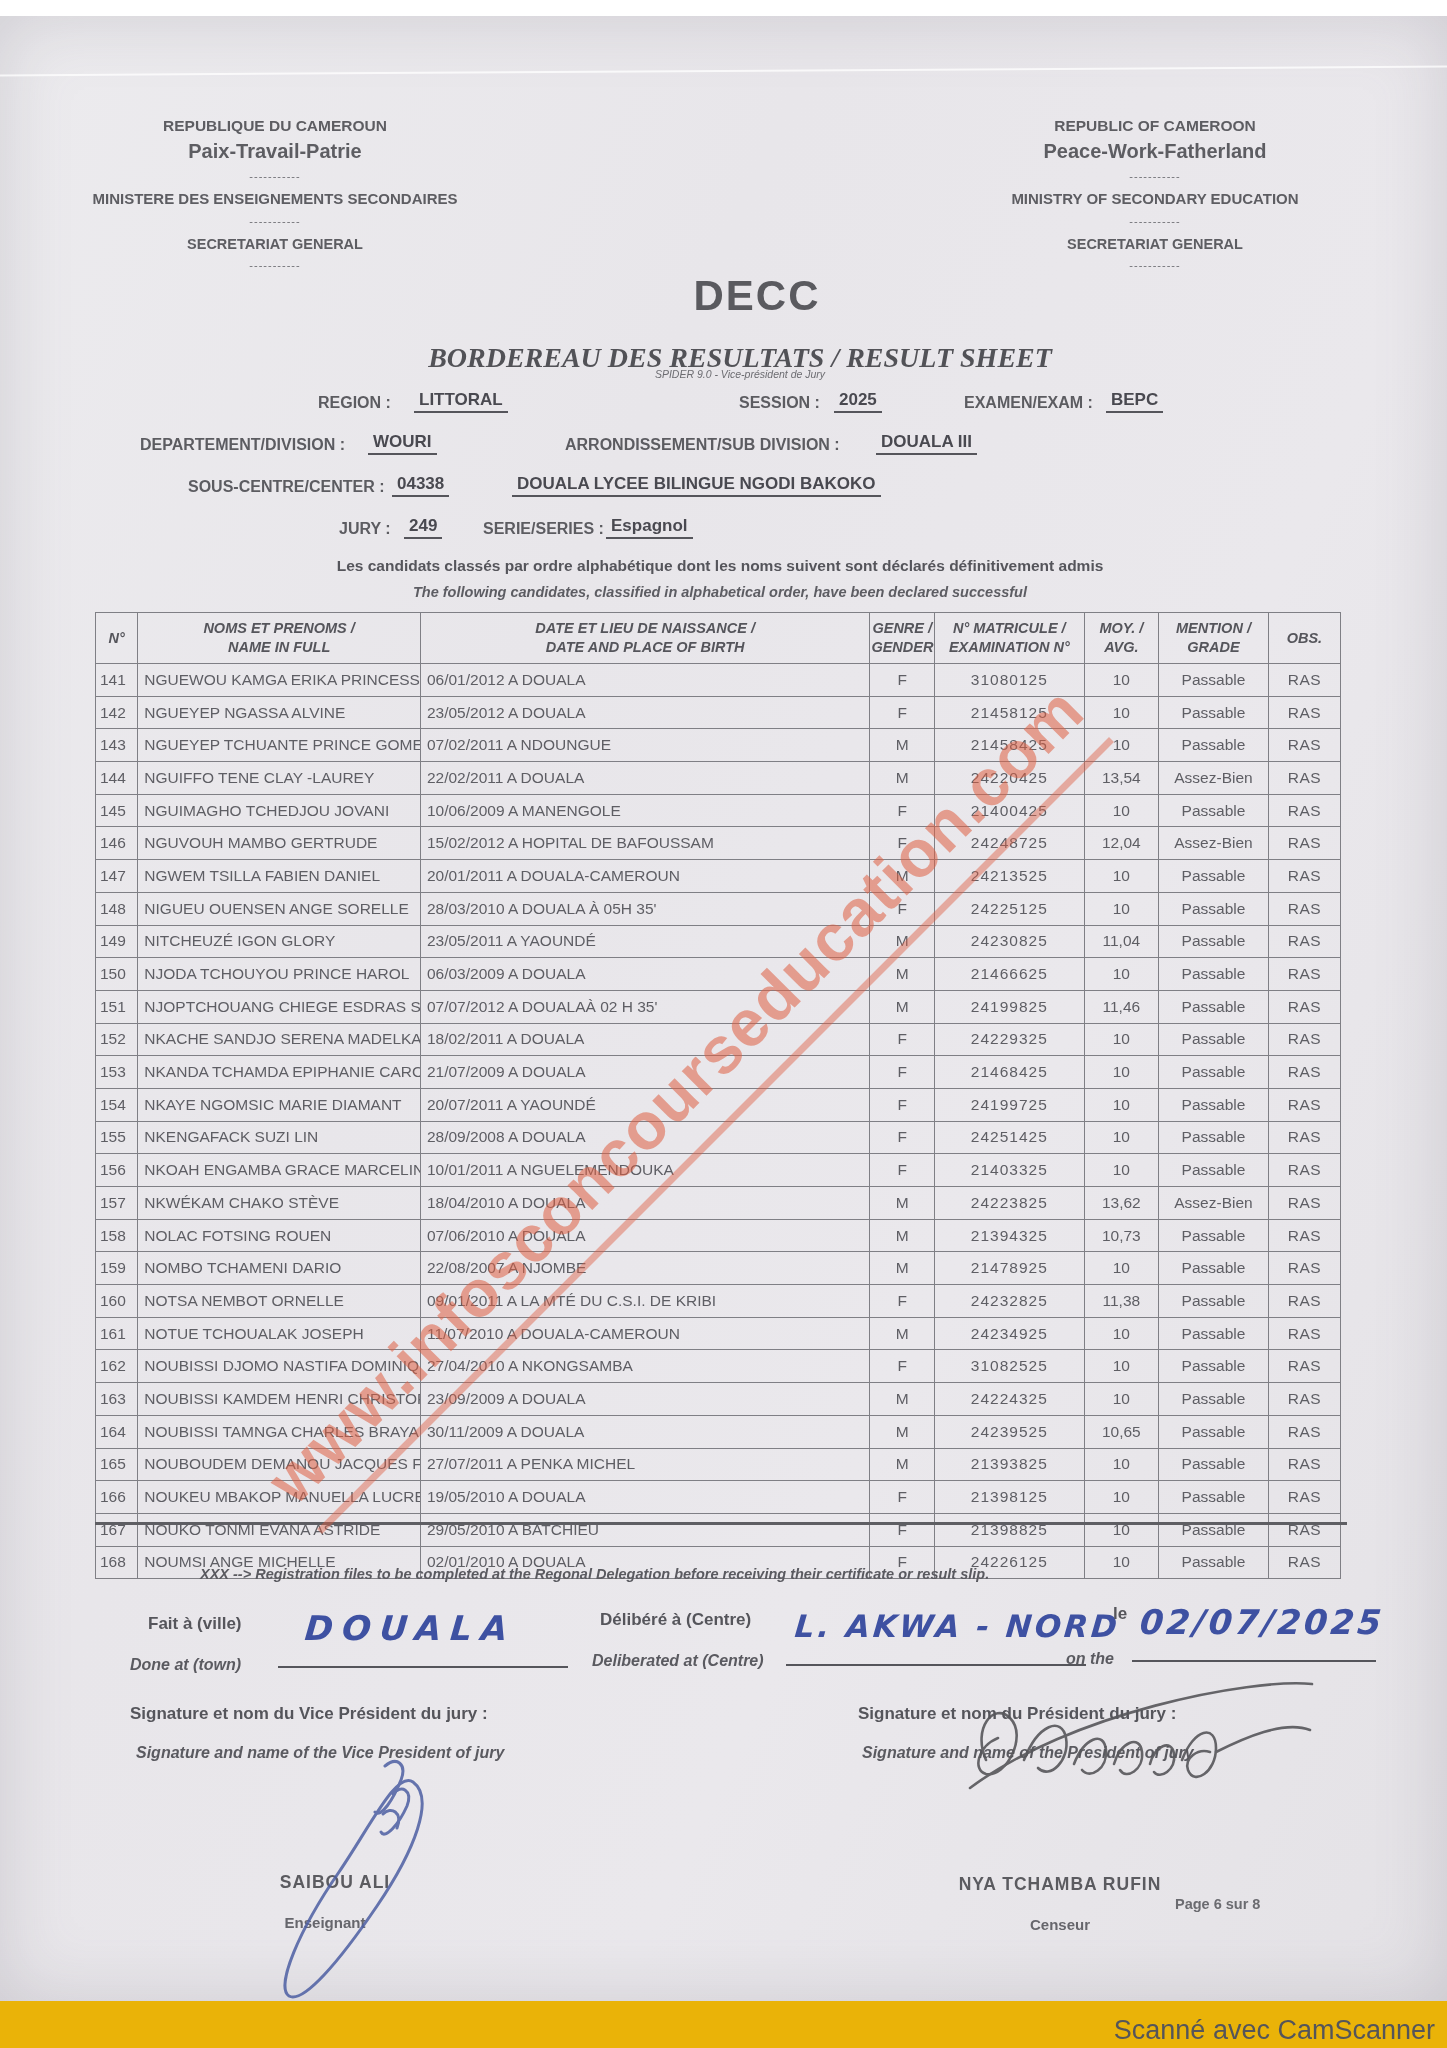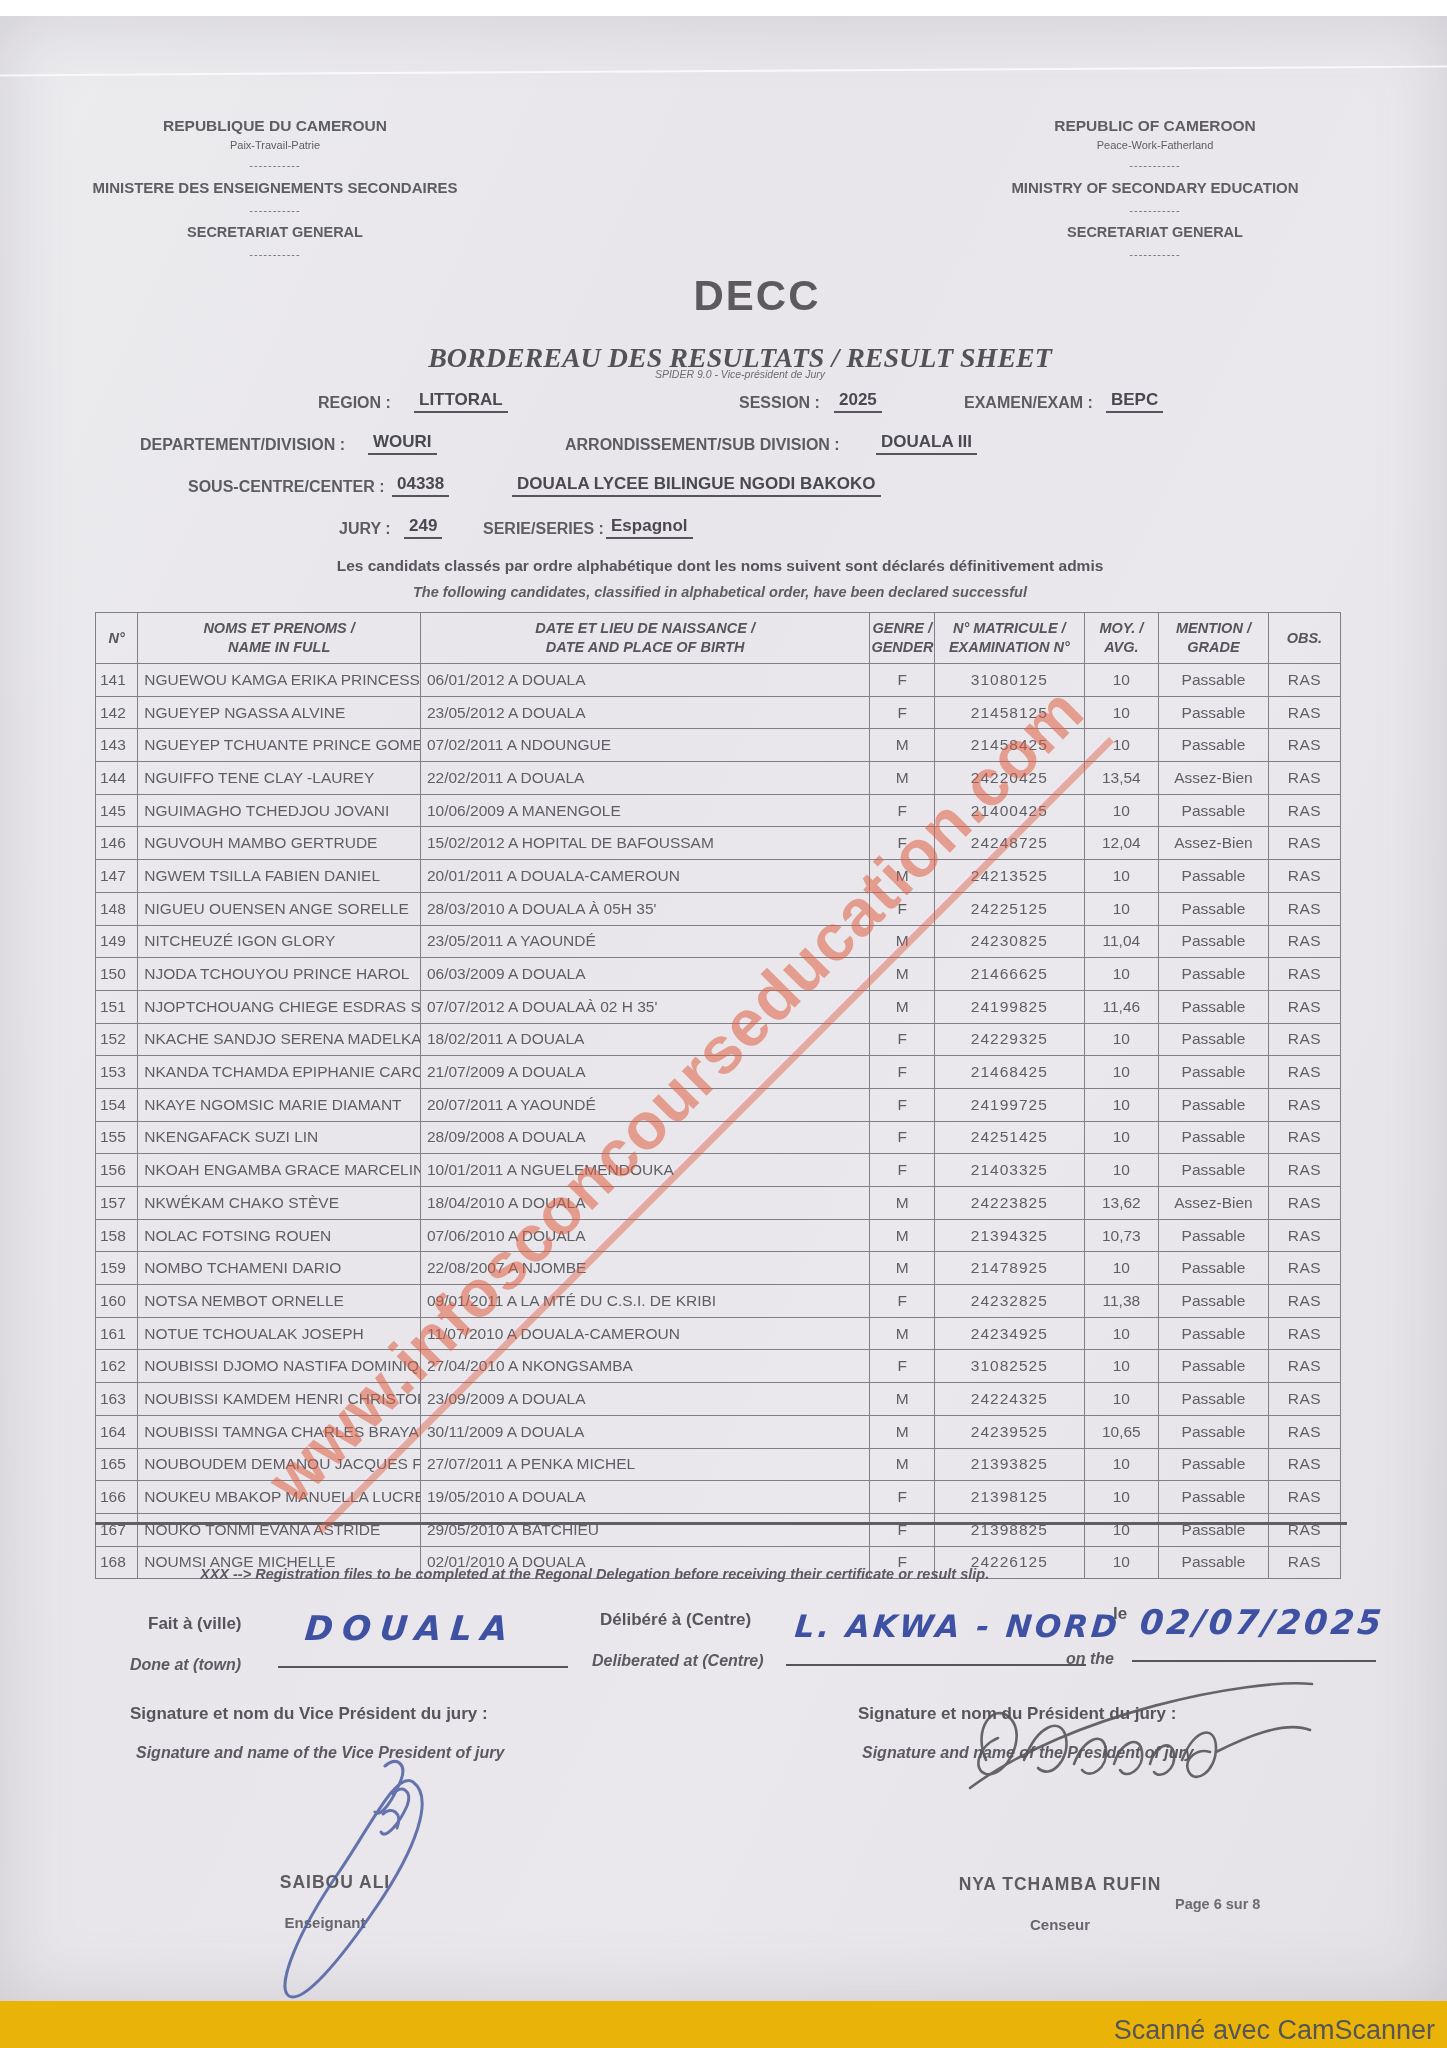--- a/index.html
+++ b/index.html
@@ -6,21 +6,21 @@
   #page{position:relative;width:1447px;height:2048px;overflow:hidden;
         font-family:"Liberation Sans",sans-serif;background:#fff;margin-top:16px;}
   .paper{position:absolute;left:0;top:0;width:1447px;height:1985px;
          background:linear-gradient(115deg,#ecebee 0%,#e8e6ea 35%,#eae8ec 65%,#e4e2e6 100%);
          box-shadow:inset 0 0 70px rgba(110,105,120,0.22);}
   .crease{position:absolute;left:0;top:54px;width:1447px;height:2px;
           background:rgba(255,255,255,0.75);transform:rotate(-0.35deg);}
   .abs{position:absolute;}
   .org{width:440px;text-align:center;color:#5d5d62;line-height:1.25;}
   .org .l1{font-size:15.5px;font-weight:700;display:block;}
-  .org .l2{font-size:11px;font-weight:400;display:block;margin-top:4px;}
+  .org .l2{font-size:20px;font-weight:700;display:block;margin-top:4px;}
   .org .dash{font-size:11px;letter-spacing:1px;display:block;margin:6px 0;color:#6e6e73;}
   .org .l3{font-size:15px;font-weight:600;display:block;}
   .org .l4{font-size:14.5px;font-weight:600;display:block;}
   .decc{font-size:42px;font-weight:800;color:#5a5a5f;letter-spacing:2px;}
   .btitle{font-family:"Liberation Serif",serif;font-style:italic;font-weight:700;
           font-size:28px;color:#525257;}
   .spider{font-size:10.5px;font-style:italic;color:#6c6c71;}
   .lbl{font-weight:600;color:#5c5c61;font-size:16px;white-space:nowrap;}
   .val{font-weight:700;color:#494950;font-size:17px;border-bottom:2px solid #55555b;
        padding:0 5px 1px;white-space:nowrap;}

